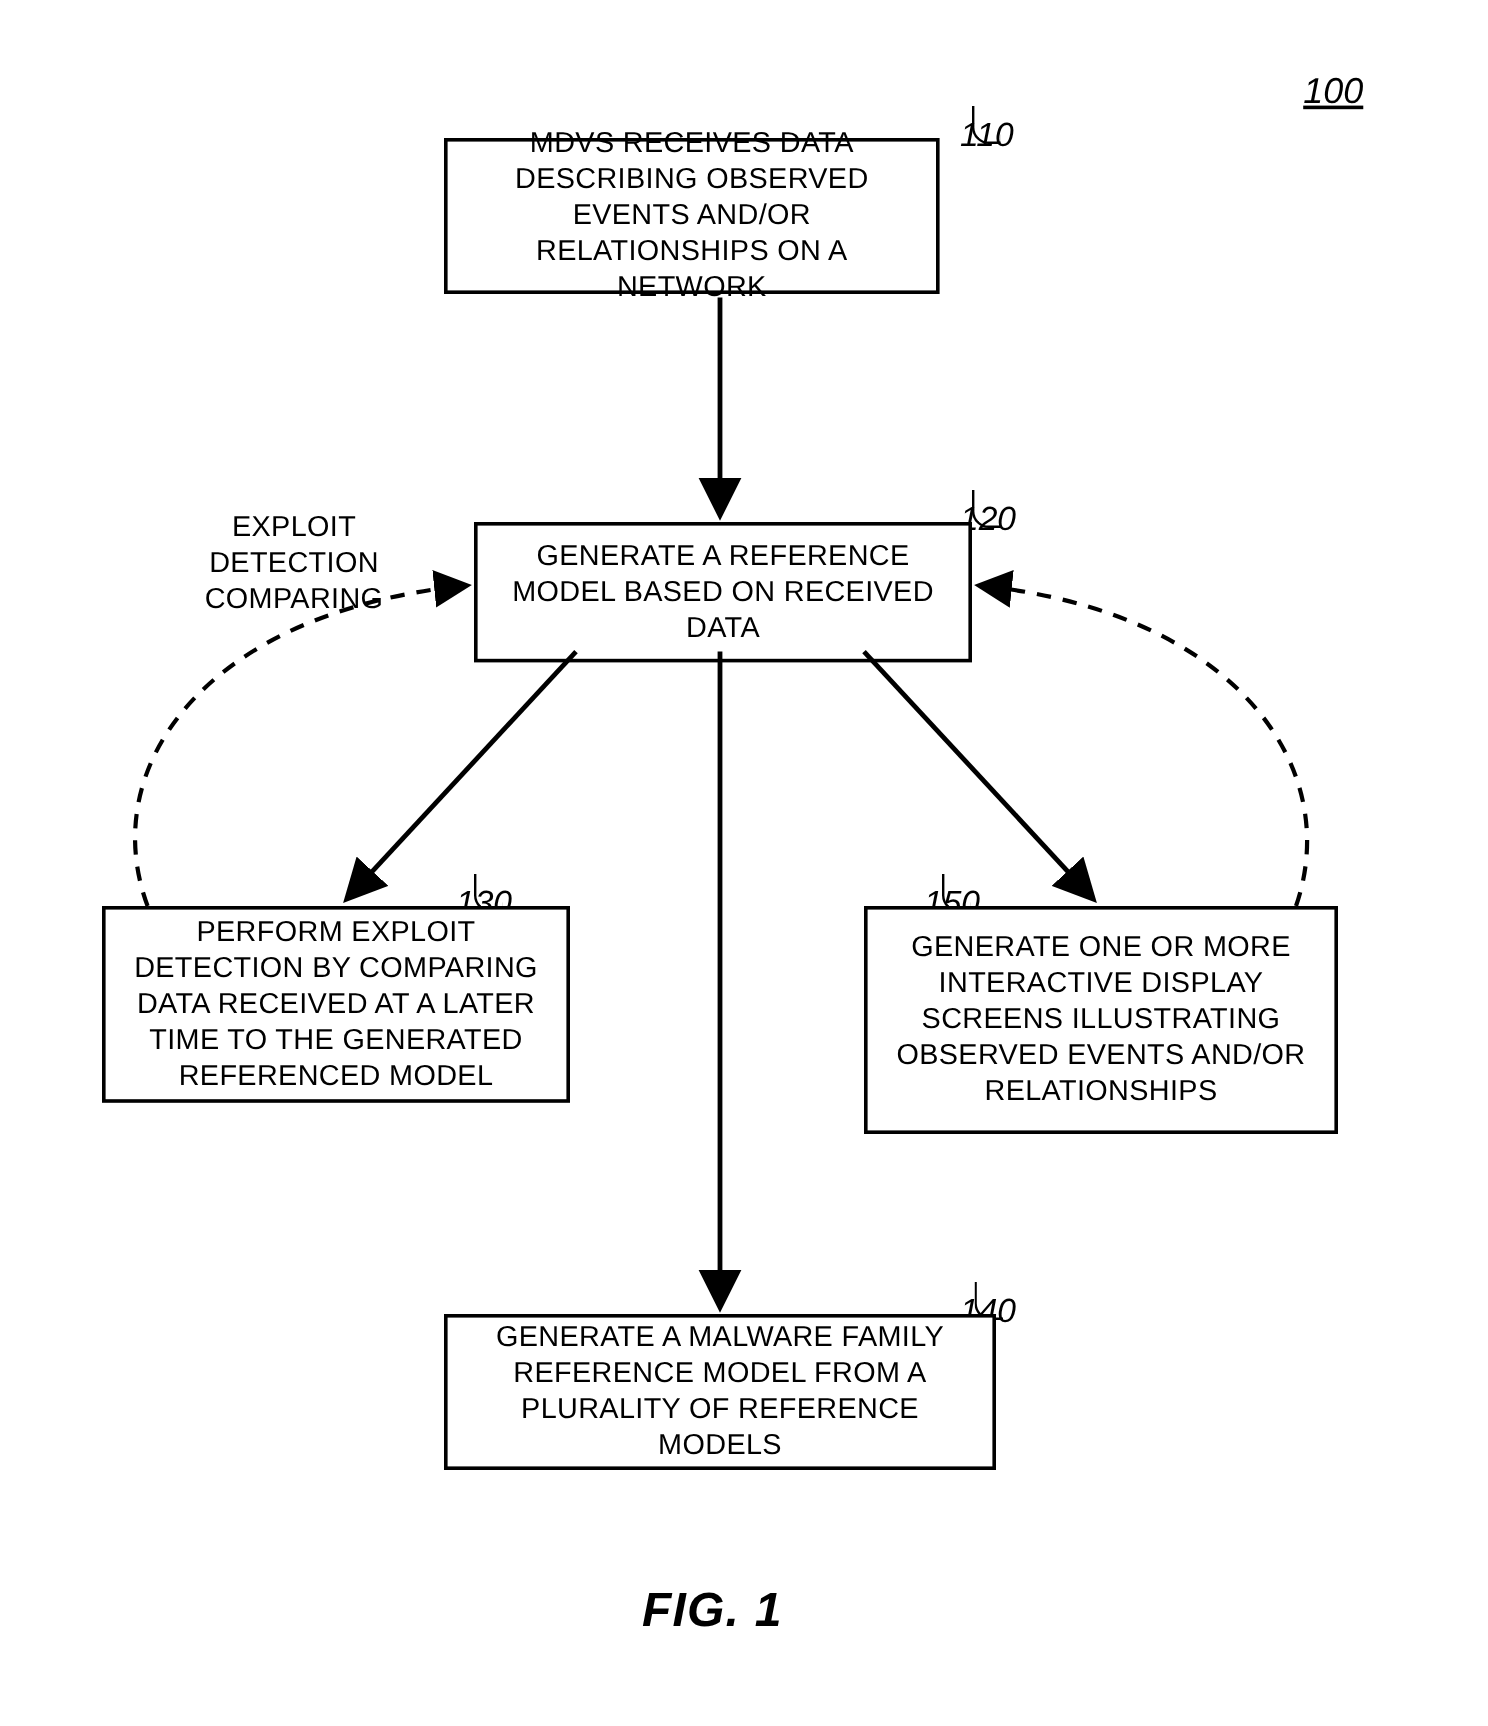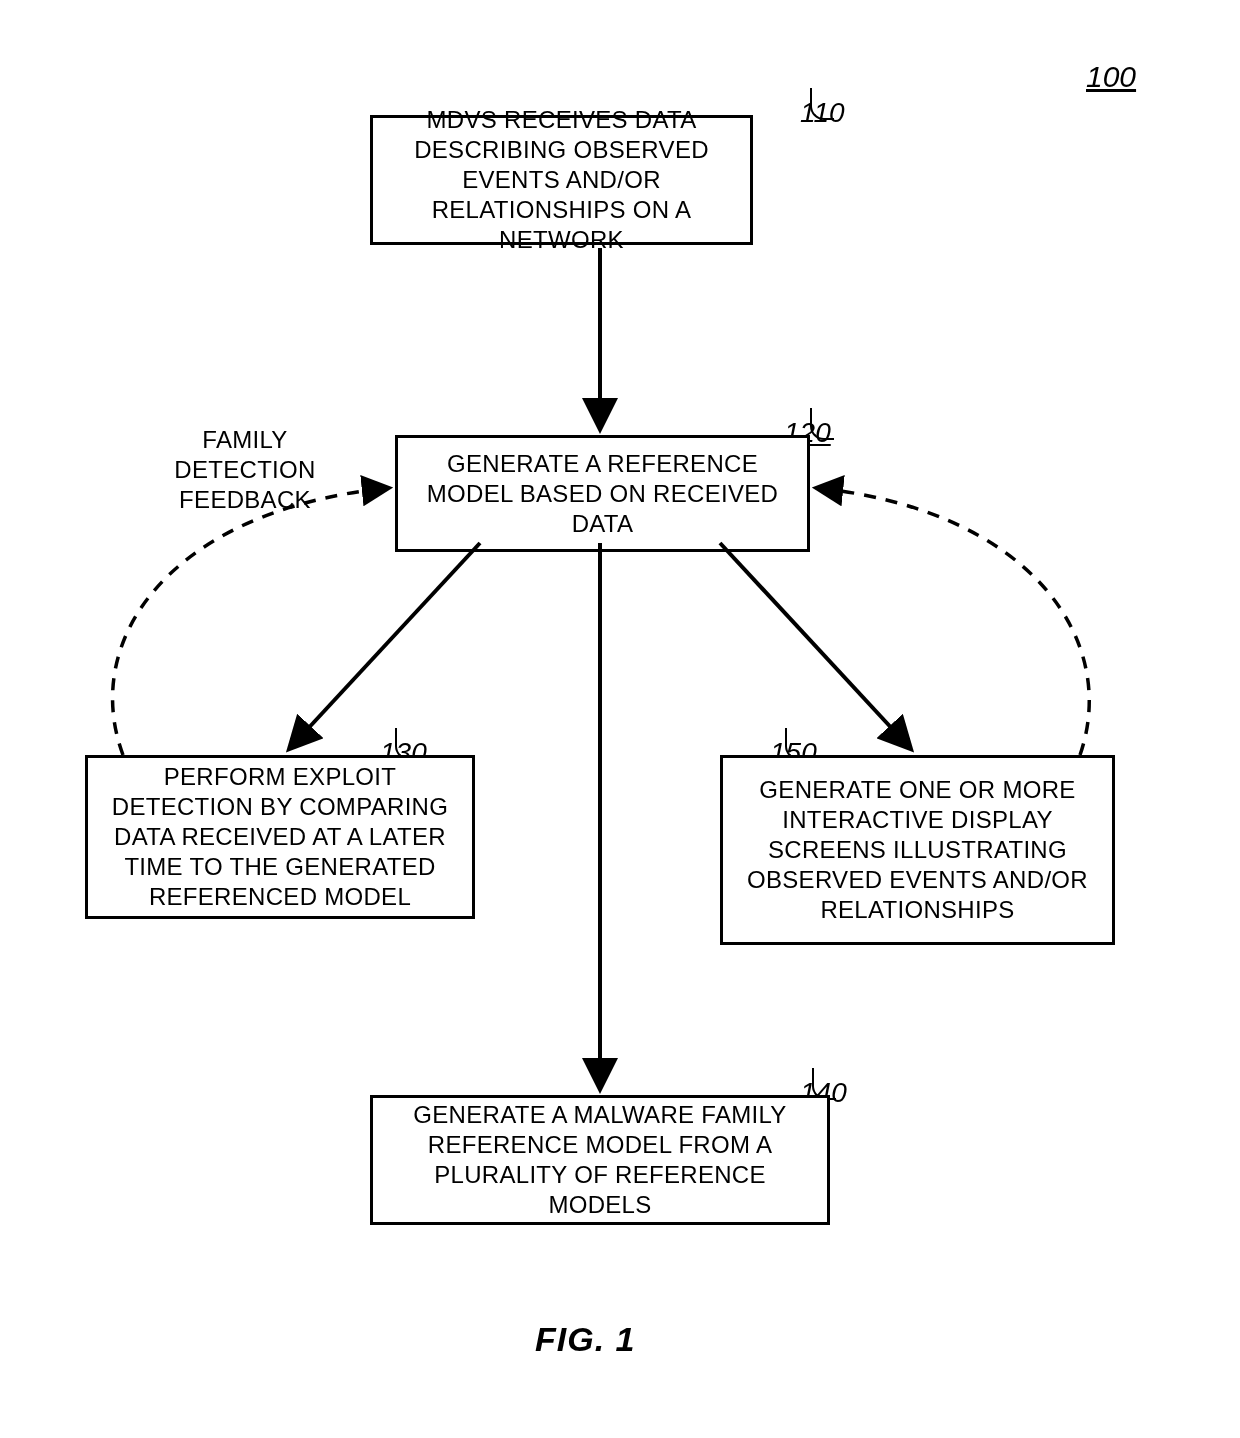--- a/index.html
+++ b/index.html
@@ -38,21 +38,21 @@
   .side-label {
     position: absolute;
     font-size: 24px;
     font-weight: 500;
     text-align: center;
     line-height: 1.25;
     letter-spacing: 0.3px;
   }
   .fig-title {
     position: absolute;
-    font-size: 34px;
+    font-size: 40px;
     font-weight: 700;
     font-style: italic;
     letter-spacing: 1px;
   }
   .page-ref {
     position: absolute;
     font-size: 30px;
     font-style: italic;
     text-decoration: underline;
   }
@@ -75,32 +75,32 @@
 </style>
 </head>
 <body>
 
 <div class="canvas">
 
   <div class="page-ref" style="left:1086px; top:60px;">100</div>
 
   <div class="ref-label" style="left:800px; top:55px;">110</div>
   <div class="tick" style="left:810px; top:88px;"></div>
-  <div class="box" style="left:370px; top:115px; width:383px; height:130px;">
+  <div class="box" style="left:370px; top:115px; width:413px; height:130px;">
     <span>MDVS RECEIVES DATA DESCRIBING OBSERVED EVENTS AND/OR RELATIONSHIPS ON A NETWORK</span>
   </div>
 
-  <div class="ref-label" style="left:784px; top:375px;text-decoration:underline;">120</div>
+  <div class="ref-label" style="left:800px; top:375px;">120</div>
   <div class="tick" style="left:810px; top:408px;"></div>
   <div class="box" style="left:395px; top:435px; width:415px; height:117px;">
     <span>GENERATE A REFERENCE MODEL BASED ON RECEIVED DATA</span>
   </div>
 
   <div class="side-label" style="left:155px; top:425px; width:180px;">
-    <span>FAMILY DETECTION FEEDBACK</span>
+    <span>EXPLOIT DETECTION COMPARING</span>
   </div>
 
 
   <div class="ref-label" style="left:380px; top:695px;">130</div>
   <div class="tick" style="left:395px; top:728px;"></div>
   <div class="box" style="left:85px; top:755px; width:390px; height:164px;">
     <span>PERFORM EXPLOIT DETECTION BY COMPARING DATA RECEIVED AT A LATER TIME TO THE GENERATED REFERENCED MODEL</span>
   </div>
 
   <div class="ref-label" style="left:770px; top:695px;text-align:center;">150</div>

